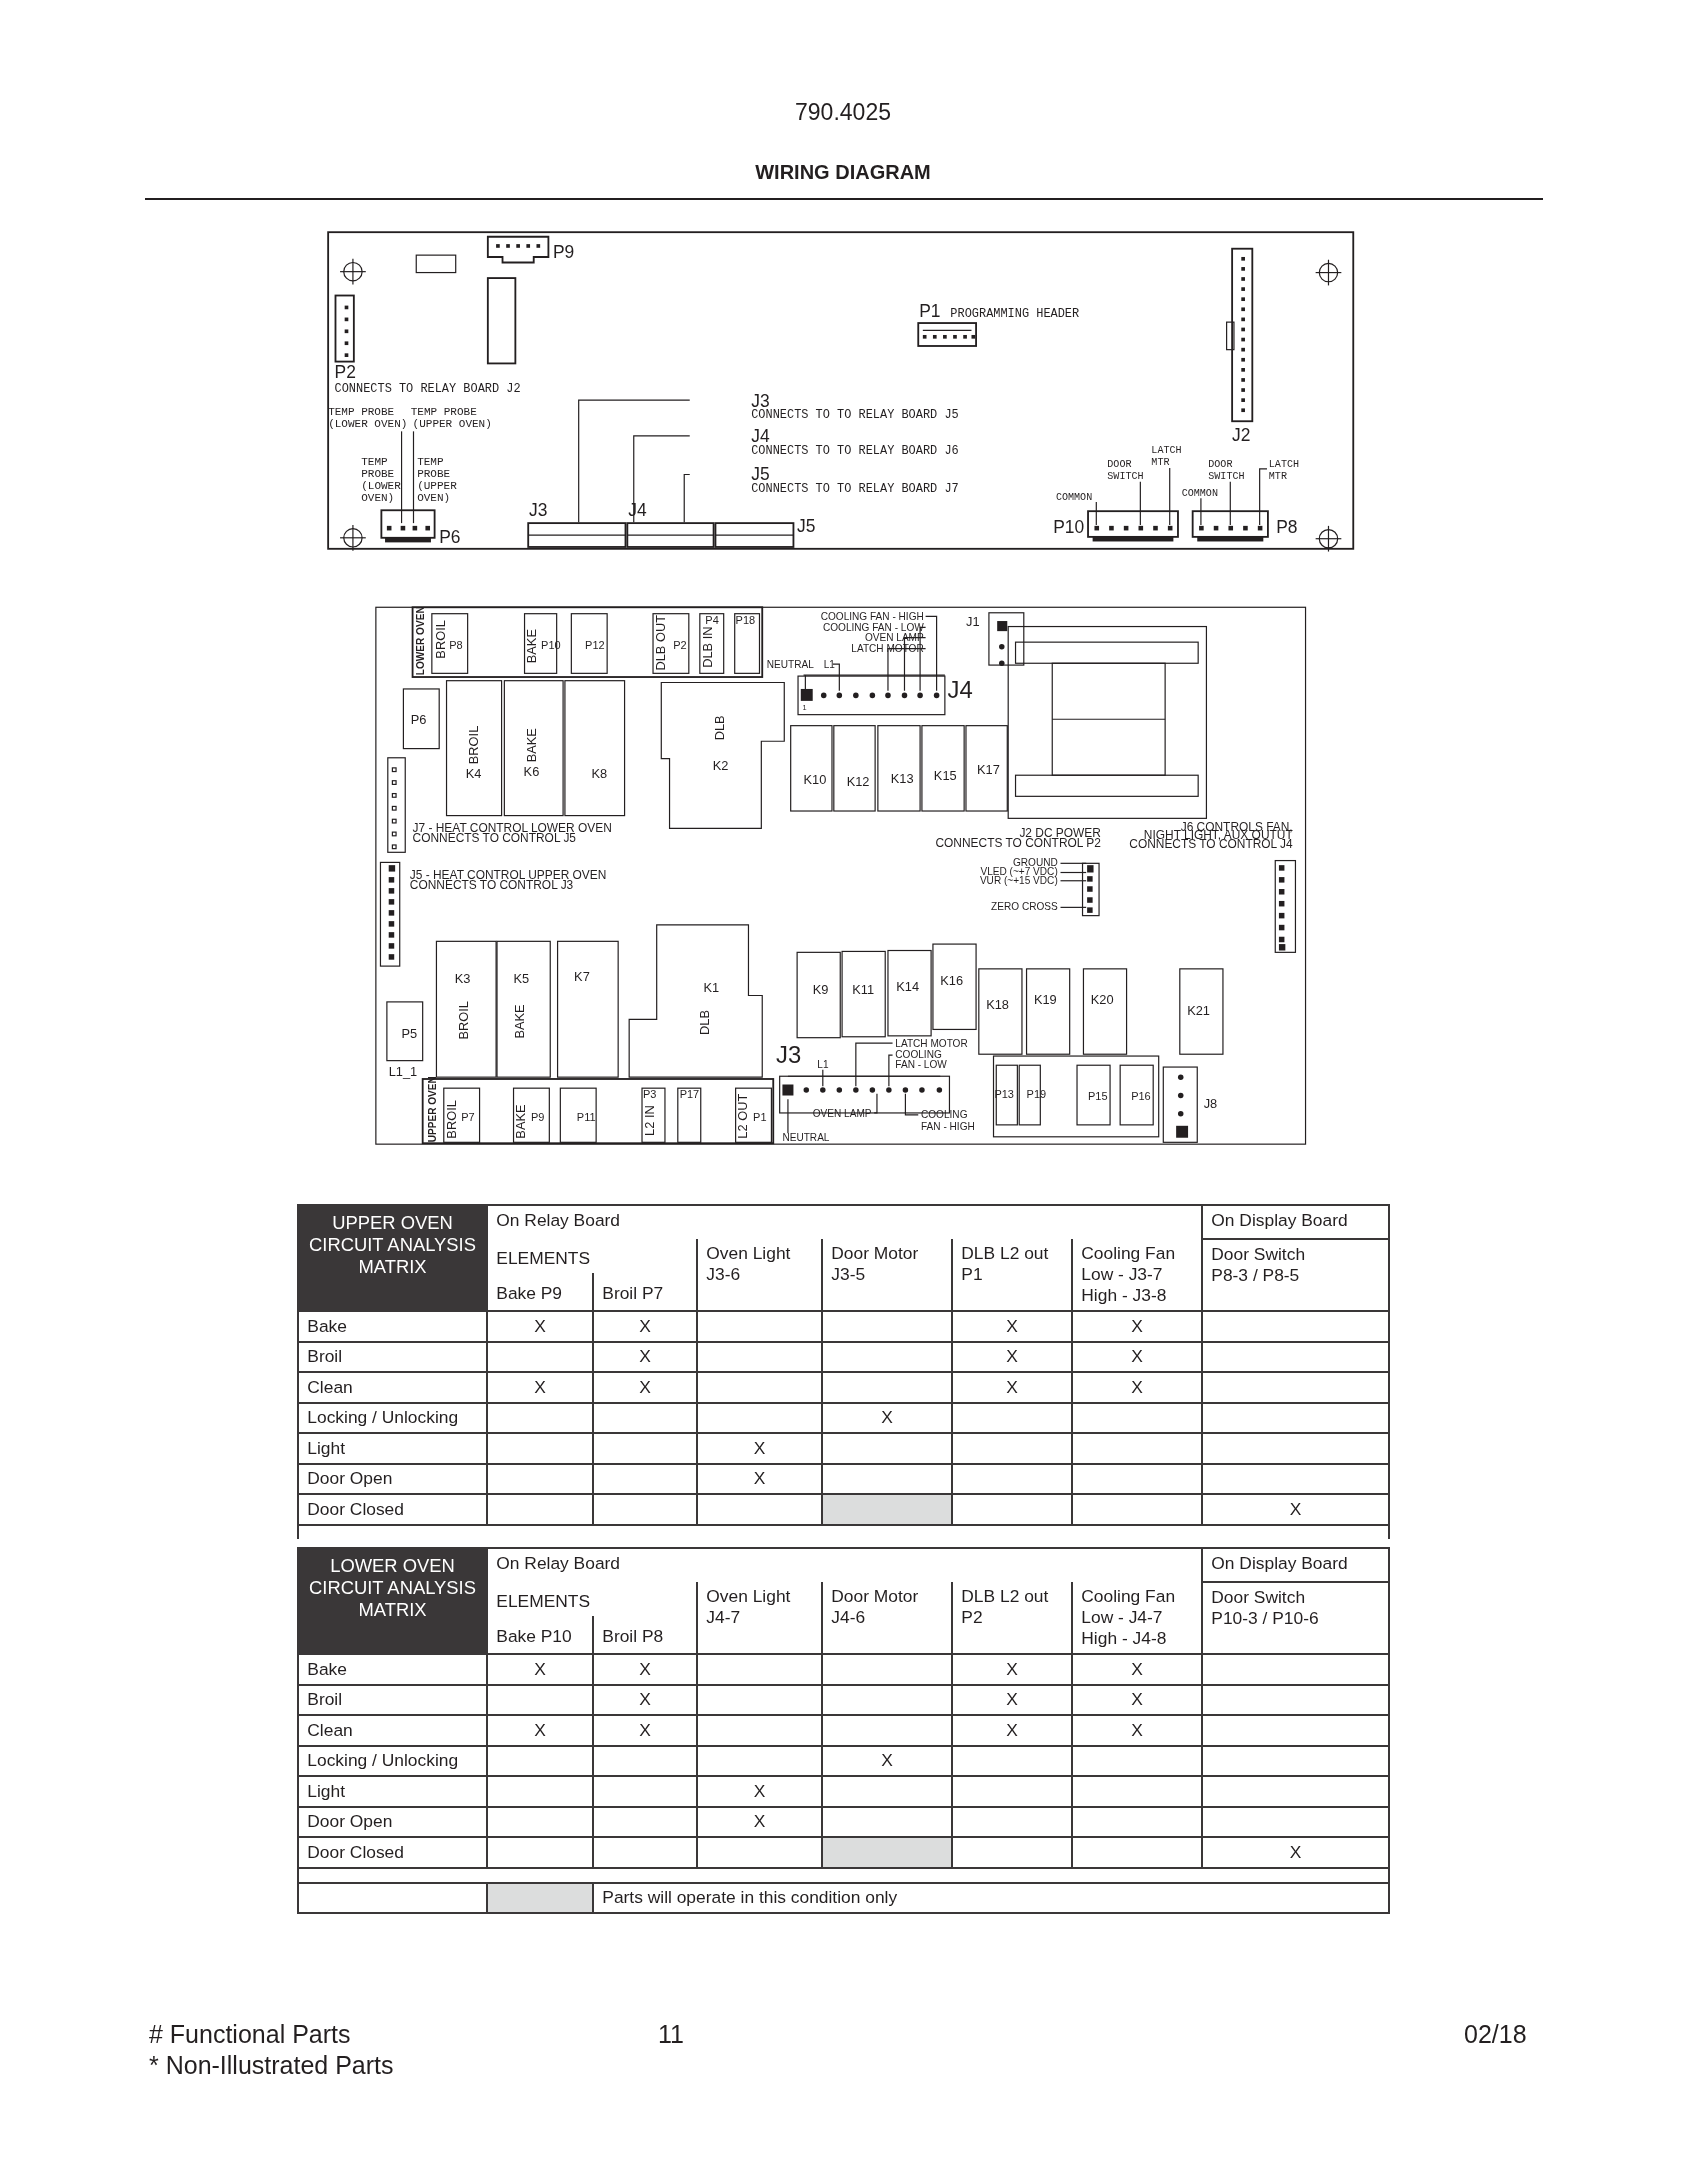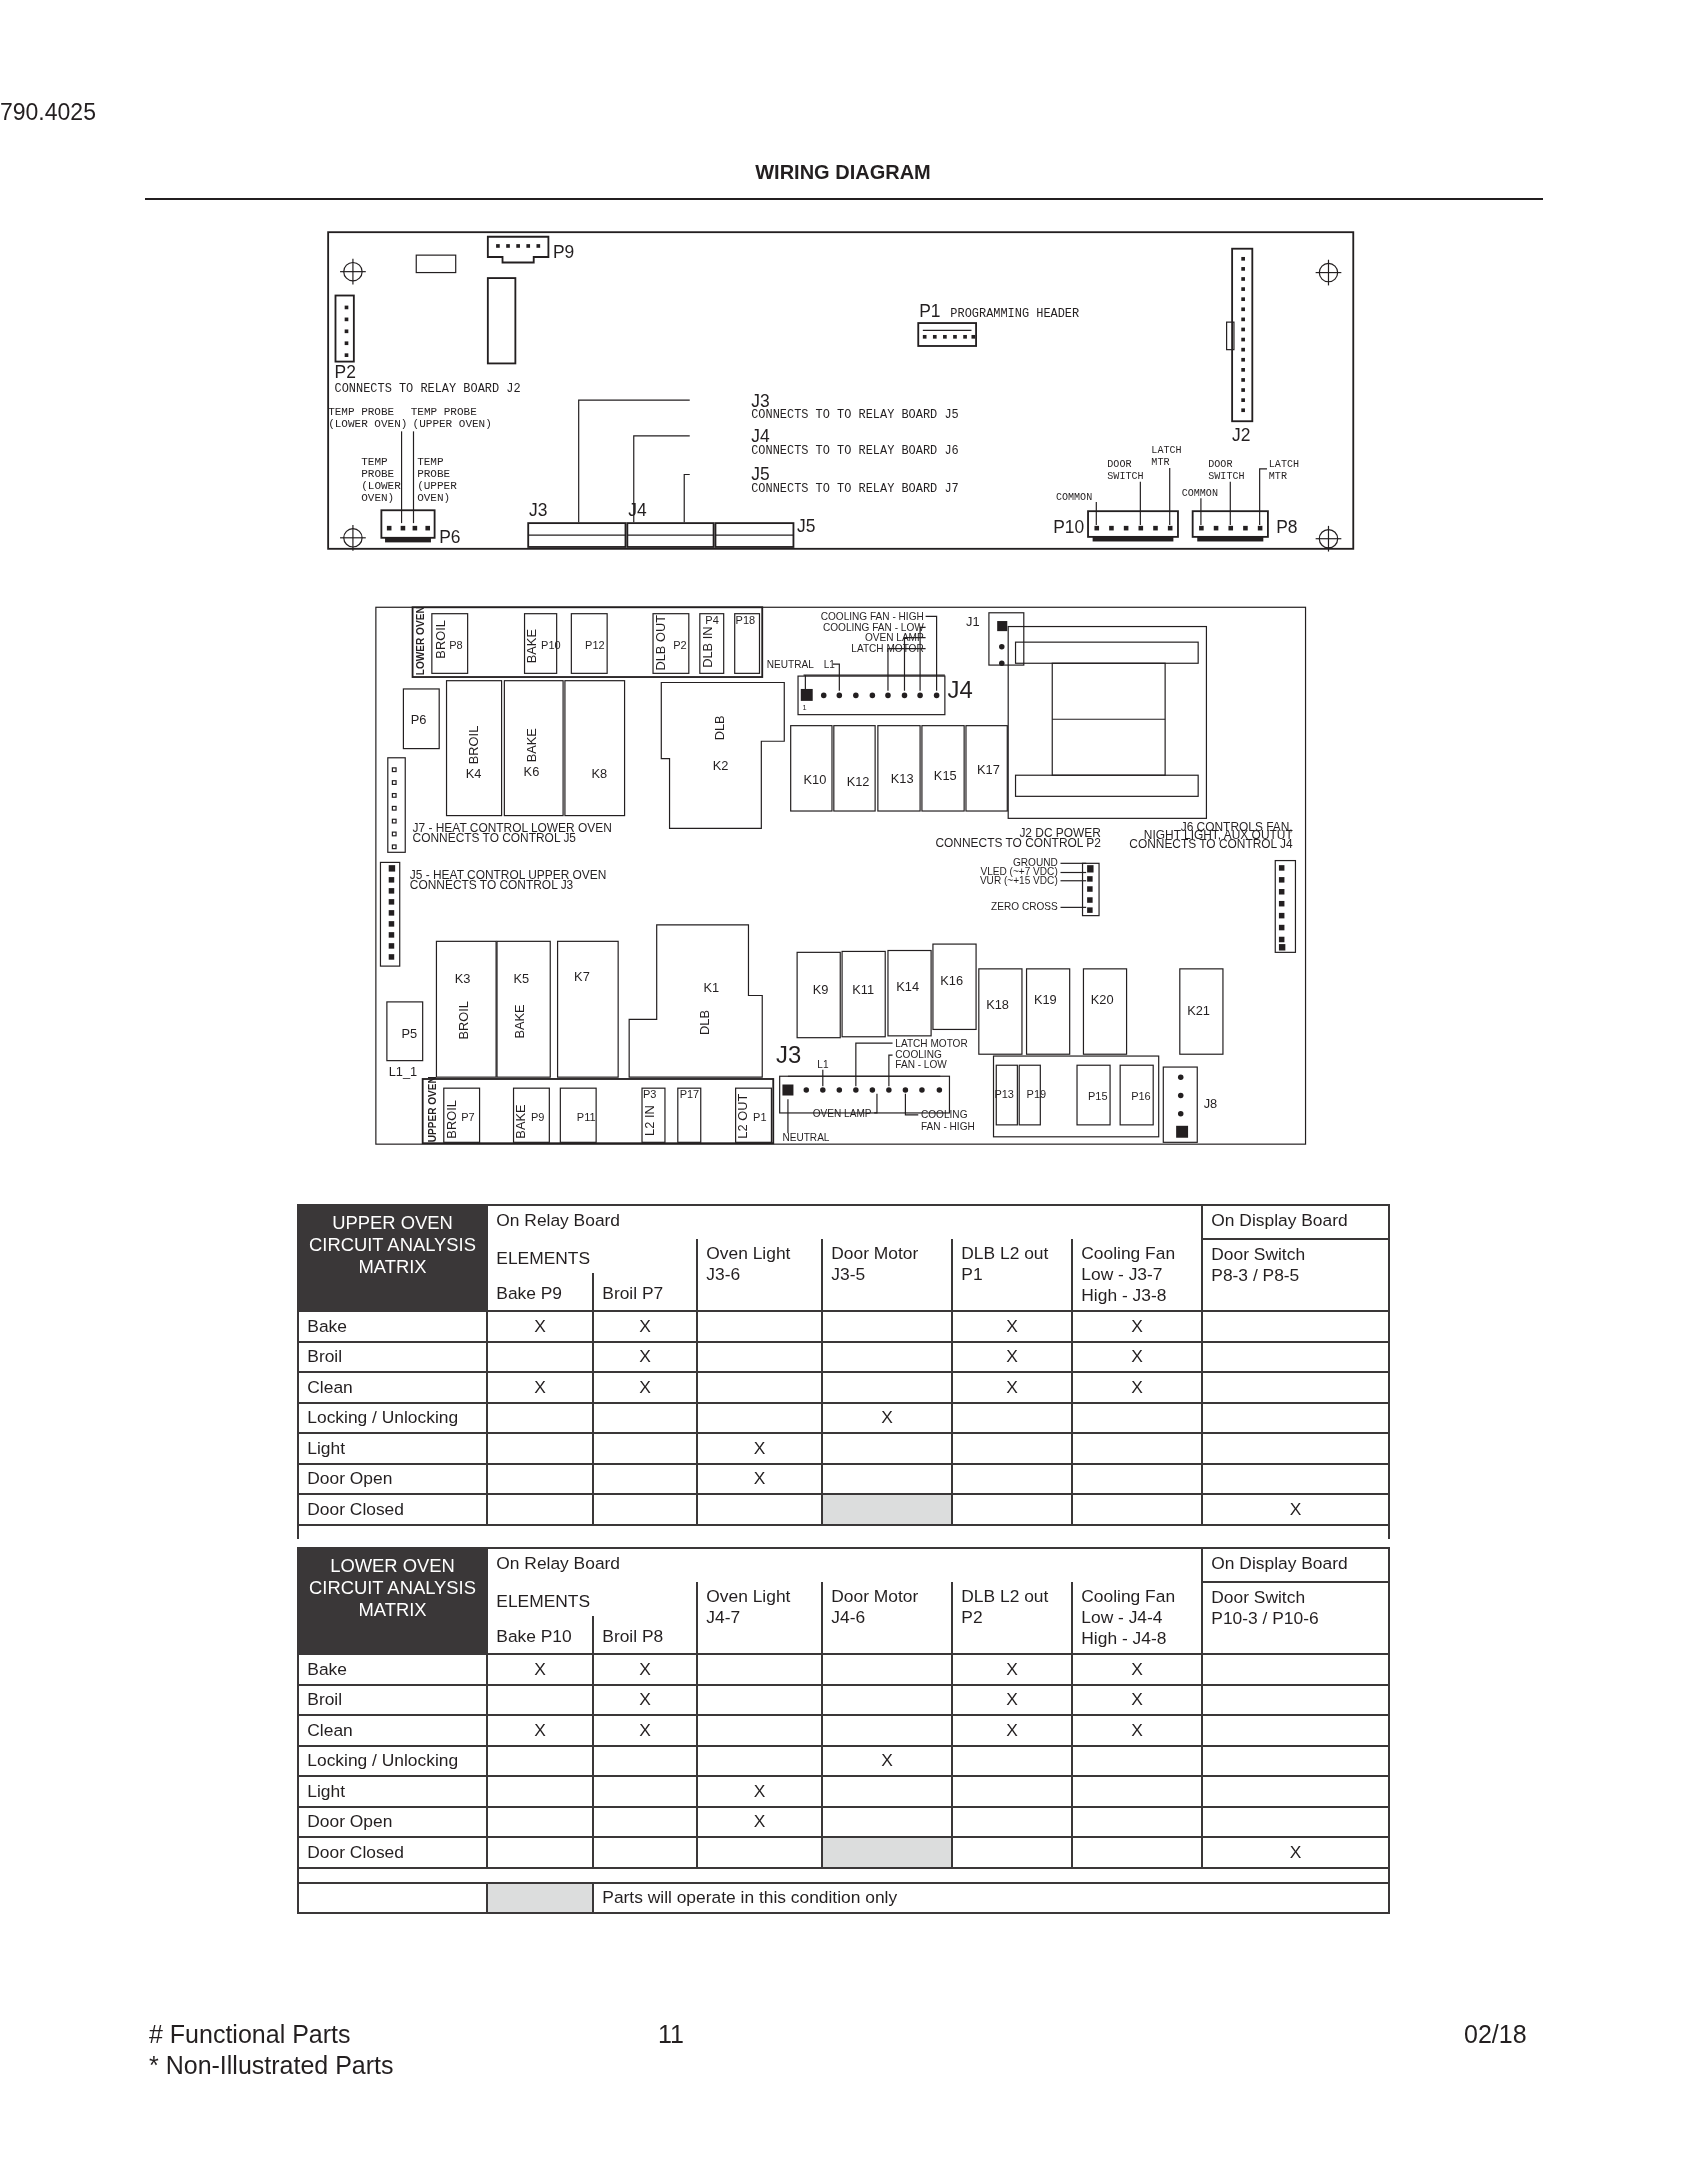--- a/index.html
+++ b/index.html
@@ -1,17 +1,17 @@
 <!DOCTYPE html>
 <html style="font-size:14.7px"><head>
 <meta charset="utf-8">
 <style>
   html,body{margin:0;padding:0;background:#fff;}
   body{width:1686px;height:2182px;position:relative;font-family:"Liberation Sans",sans-serif;color:#231f20;overflow:hidden;}
-  .hdr-num{position:absolute;top:99px;left:0;width:1686px;font-size:23px;}
+  .hdr-num{position:absolute;top:99px;left:0;width:1686px;text-align:center;font-size:23px;}
   .hdr-title{position:absolute;top:161px;left:0;width:1686px;text-align:center;font-size:20px;font-weight:bold;}
   .hdr-rule{position:absolute;top:198px;left:145px;width:1398px;height:1.8px;background:#231f20;}
   svg text{font-family:"Liberation Sans",sans-serif;fill:#231f20;}
   svg .mono{font-family:"Liberation Mono",monospace;}
   .ln{stroke:#231f20;fill:none;stroke-width:2;}
   .thin{stroke:#231f20;fill:none;stroke-width:1.3;}
   .pin{fill:#231f20;}
   .matrix{position:absolute;left:297px;width:1092px;border-collapse:collapse;font-size:17.4px;table-layout:fixed;}
   .matrix td{border:2.3px solid #3a3738;height:28.5px;padding:0 8.3px;}
   .matrix .cap{background:#3a3738;color:#fff;text-align:center;vertical-align:top;padding-top:5.5px;font-size:18.4px;line-height:22px;}
@@ -614,21 +614,21 @@
     <td class="h" rowspan="2" style="border-top:none;">
           <div>Door Motor</div>
           <div>J4-6</div>
         </td>
     <td class="h" rowspan="2" style="border-top:none;">
           <div>DLB L2 out</div>
           <div>P2</div>
         </td>
     <td class="h" rowspan="2" style="border-top:none;">
           <div>Cooling Fan</div>
-          <div>Low - J4-4</div>
+          <div>Low - J4-7</div>
           <div>High - J4-8</div>
         </td>
     <td class="h" rowspan="2">
           <div>Door Switch</div>
           <div>P10-3 / P10-6</div>
         </td>
   </tr>
   <tr style="height:38px">
     <td class="h" style="border-top:none;vertical-align:middle;">Bake P10</td>
     <td class="h" style="border-top:none;vertical-align:middle;">Broil P8</td>

